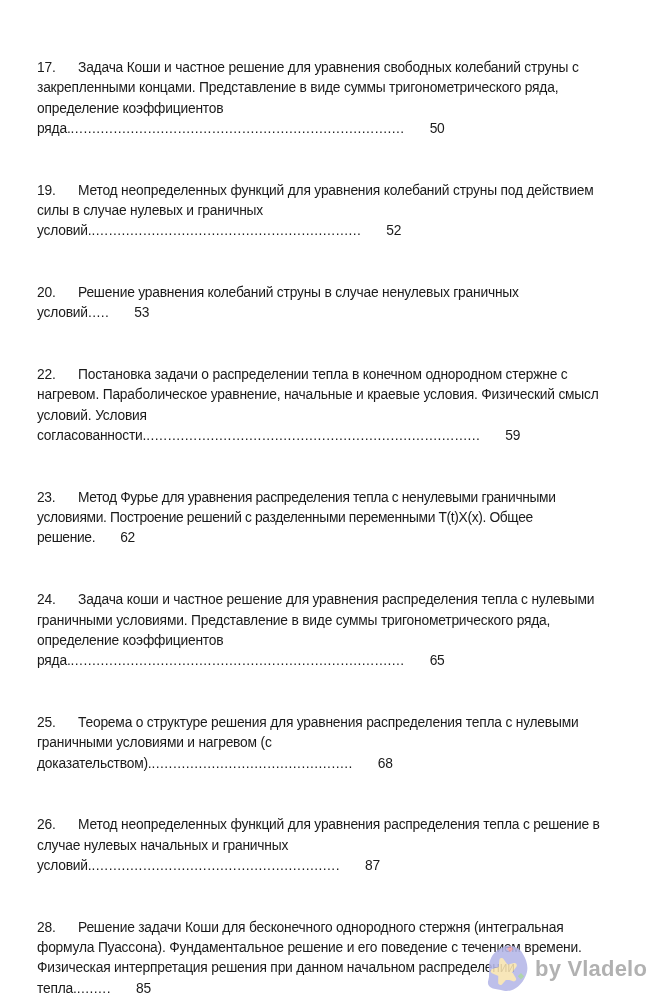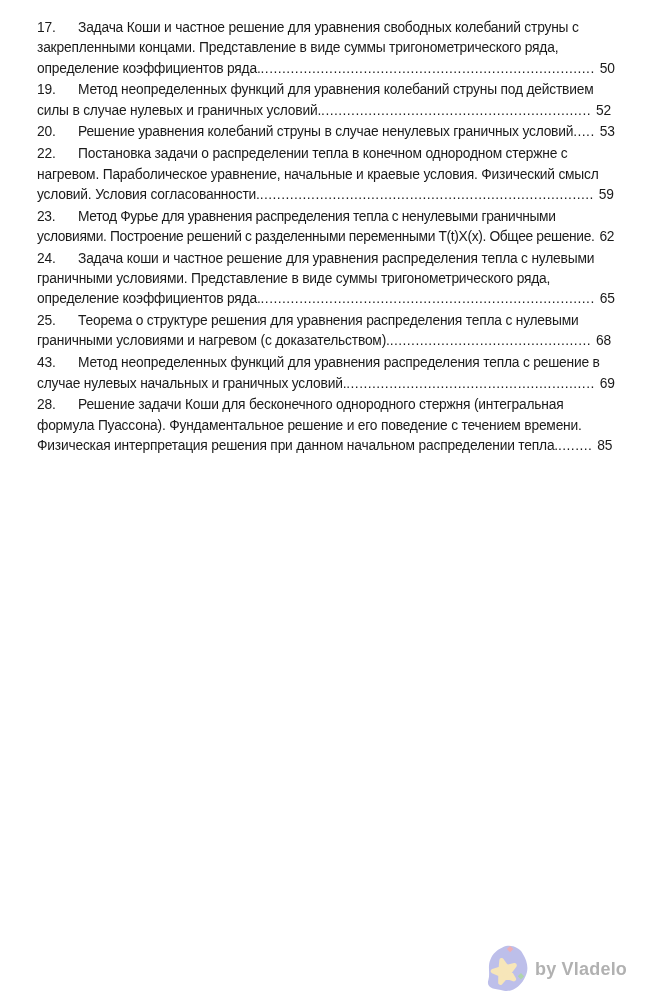--- a/index.html
+++ b/index.html
@@ -19,59 +19,61 @@
     line-height: 20.3px;
     letter-spacing: -0.2px;
     color: #1a1a1a;
     margin: 0 0 1.5px 0;
     text-align: left;
     cursor: pointer;
   }
   .num {
     display: inline-block;
     width: 41px;
+    margin-top: 40px;
   }
   .leader {
     letter-spacing: 0.45px;
     white-space: nowrap;
   }
   .pagenum {
     padding-left: 5px;
+    margin-left: 20px;
   }
   .watermark {
     position: absolute;
     left: 483px;
     top: 942px;
     display: flex;
     align-items: center;
     gap: 5px;
     opacity: 0.88;
   }
   .wm-text {
-    font-size: 18px;
+    font-size: 22px;
     font-weight: 700;
     color: #a7a7a7;
     letter-spacing: 0.2px;
     white-space: nowrap;
   }
 </style>
 </head>
 <body>
 
 <div class="page-root">
 
   <main class="toc" id="toc">
       <div class="entry"><span class="num">17.</span><span class="title">Задача Коши и частное решение для уравнения свободных колебаний струны с закрепленными концами. Представление в виде суммы тригонометрического ряда, определение коэффициентов ряда.</span><span class="leader">..............................................................................</span><span class="pagenum" style="">50</span></div>
       <div class="entry"><span class="num">19.</span><span class="title">Метод неопределенных функций для уравнения колебаний струны под действием силы в случае нулевых и граничных условий.</span><span class="leader">...............................................................</span><span class="pagenum" style="">52</span></div>
       <div class="entry"><span class="num">20.</span><span class="title">Решение уравнения колебаний струны в случае ненулевых граничных условий</span><span class="leader">.....</span><span class="pagenum" style="">53</span></div>
       <div class="entry"><span class="num">22.</span><span class="title">Постановка задачи о распределении тепла в конечном однородном стержне с нагревом. Параболическое уравнение, начальные и краевые условия. Физический смысл условий. Условия согласованности.</span><span class="leader">..............................................................................</span><span class="pagenum" style="">59</span></div>
       <div class="entry" style="letter-spacing: -0.35px;"><span class="num">23.</span><span class="title">Метод Фурье для уравнения распределения тепла с ненулевыми граничными условиями. Построение решений с разделенными переменными T(t)X(x). Общее решение.</span><span class="leader"></span><span class="pagenum" style="">62</span></div>
       <div class="entry"><span class="num">24.</span><span class="title">Задача коши и частное решение для уравнения распределения тепла с нулевыми граничными условиями. Представление в виде суммы тригонометрического ряда, определение коэффициентов ряда.</span><span class="leader">..............................................................................</span><span class="pagenum" style="">65</span></div>
       <div class="entry"><span class="num">25.</span><span class="title">Теорема о структуре решения для уравнения распределения тепла с нулевыми граничными условиями и нагревом (с доказательством).</span><span class="leader">...............................................</span><span class="pagenum" style="">68</span></div>
-      <div class="entry"><span class="num">43.</span><span class="title">Метод неопределенных функций для уравнения распределения тепла с решение в случае нулевых начальных и граничных условий.</span><span class="leader">..........................................................</span><span class="pagenum" style="">69</span></div>
+      <div class="entry"><span class="num">26.</span><span class="title">Метод неопределенных функций для уравнения распределения тепла с решение в случае нулевых начальных и граничных условий.</span><span class="leader">..........................................................</span><span class="pagenum" style="">87</span></div>
       <div class="entry"><span class="num">28.</span><span class="title">Решение задачи Коши для бесконечного однородного стержня (интегральная формула Пуассона). Фундаментальное решение и его поведение с течением времени. Физическая интерпретация решения при данном начальном распределении тепла.</span><span class="leader">........</span><span class="pagenum" style="">85</span></div>
     </main>
 
   <div class="watermark">
     <svg width="47" height="54" viewBox="0 0 52 56" xmlns="http://www.w3.org/2000/svg">
       <path d="M22,4 C30,0 40,4 44,11 C49,19 51,28 47,36 C43,46 33,54 23,52 C13,50 3,50 6,40 C8,33 5,25 8,18 C11,10 16,7 22,4 Z" fill="#b5b7e8"></path>
       <path stroke-width="5" stroke-linejoin="round" d="M20.6,18.4 L26,25.9 L34.9,23.9 L29.5,31.3 L34.1,39.2 L25.4,36.3 L19.3,43.1 L19.4,34 L11,30.3 L19.7,27.5 Z" fill="#f7e3b0" stroke="#f7e3b0"></path>
       <path d="M30,2.5 L33.5,6 L30,9.5 L26.5,6 Z" fill="#eda3a9"></path>
       <path d="M42,32.5 L45.5,36 L42,39.5 L38.5,36 Z" fill="#a3cfa0"></path>
     </svg>

